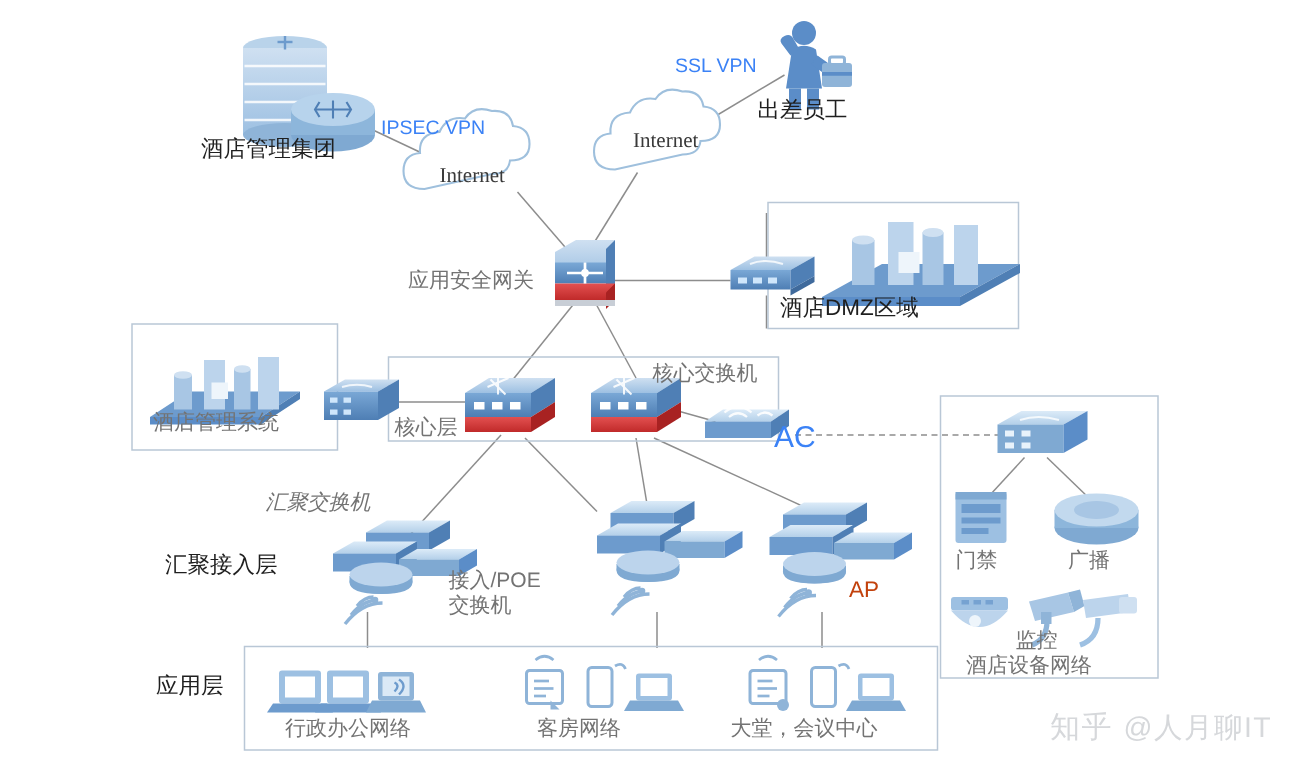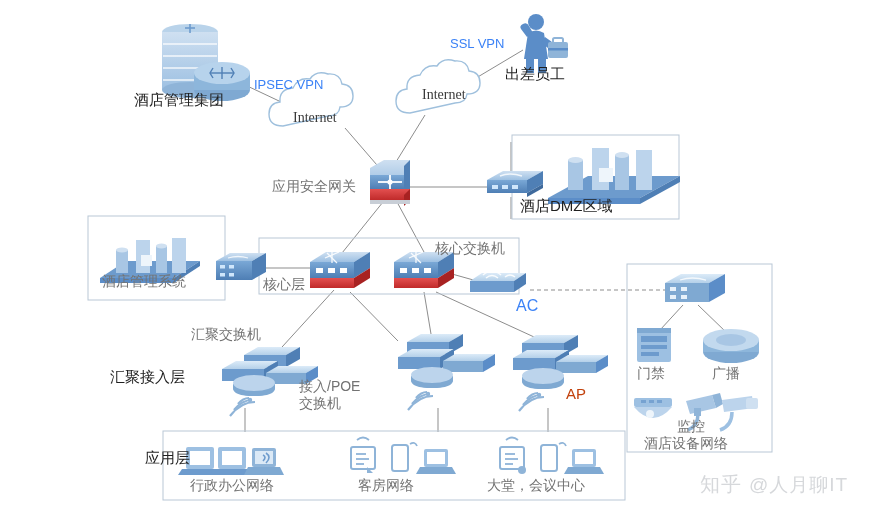--- a/index.html
+++ b/index.html
@@ -483,32 +483,32 @@
   <div class="lbl lbl-cn" style="left:272px;top:179px;">应用安全网关</div>
 
   <div class="lbl lbl-cn-lg" style="left:520px;top:198px;">酒店DMZ区域</div>
 
   <div class="lbl lbl-cn" style="left:102px;top:274px;">酒店管理系统</div>
 
   <div class="lbl lbl-cn" style="left:263px;top:277px;">核心层</div>
 
   <div class="lbl lbl-cn" style="left:435px;top:241px;">核心交换机</div>
 
-  <div class="lbl lbl-en-sans" style="left:516px;top:298px;font-size:16px;">AC</div>
-
-  <div class="lbl lbl-cn" style="left:191px;top:327px;">汇聚交换机</div>
+  <div class="lbl lbl-en-sans" style="left:516px;top:282px;font-size:20px;">AC</div>
+
+  <div class="lbl lbl-cn" style="left:177px;top:327px;font-style:italic;">汇聚交换机</div>
 
   <div class="lbl lbl-cn-lg" style="left:110px;top:369px;">汇聚接入层</div>
 
   <div class="lbl lbl-cn" style="left:299px;top:379px;">接入/POE</div>
   <div class="lbl lbl-cn" style="left:299px;top:396px;">交换机</div>
 
   <div class="lbl lbl-ap" style="left:566px;top:386px;">AP</div>
 
-  <div class="lbl lbl-cn-lg" style="left:104px;top:450px;margin-left:41px;">应用层</div>
+  <div class="lbl lbl-cn-lg" style="left:104px;top:450px;">应用层</div>
 
   <div class="lbl lbl-cn" style="left:190px;top:478px;">行政办公网络</div>
 
   <div class="lbl lbl-cn" style="left:358px;top:478px;">客房网络</div>
 
   <div class="lbl lbl-cn" style="left:487px;top:478px;">大堂，会议中心</div>
 
   <div class="lbl lbl-cn" style="left:637px;top:366px;">门禁</div>
 
   <div class="lbl lbl-cn" style="left:712px;top:366px;">广播</div>

